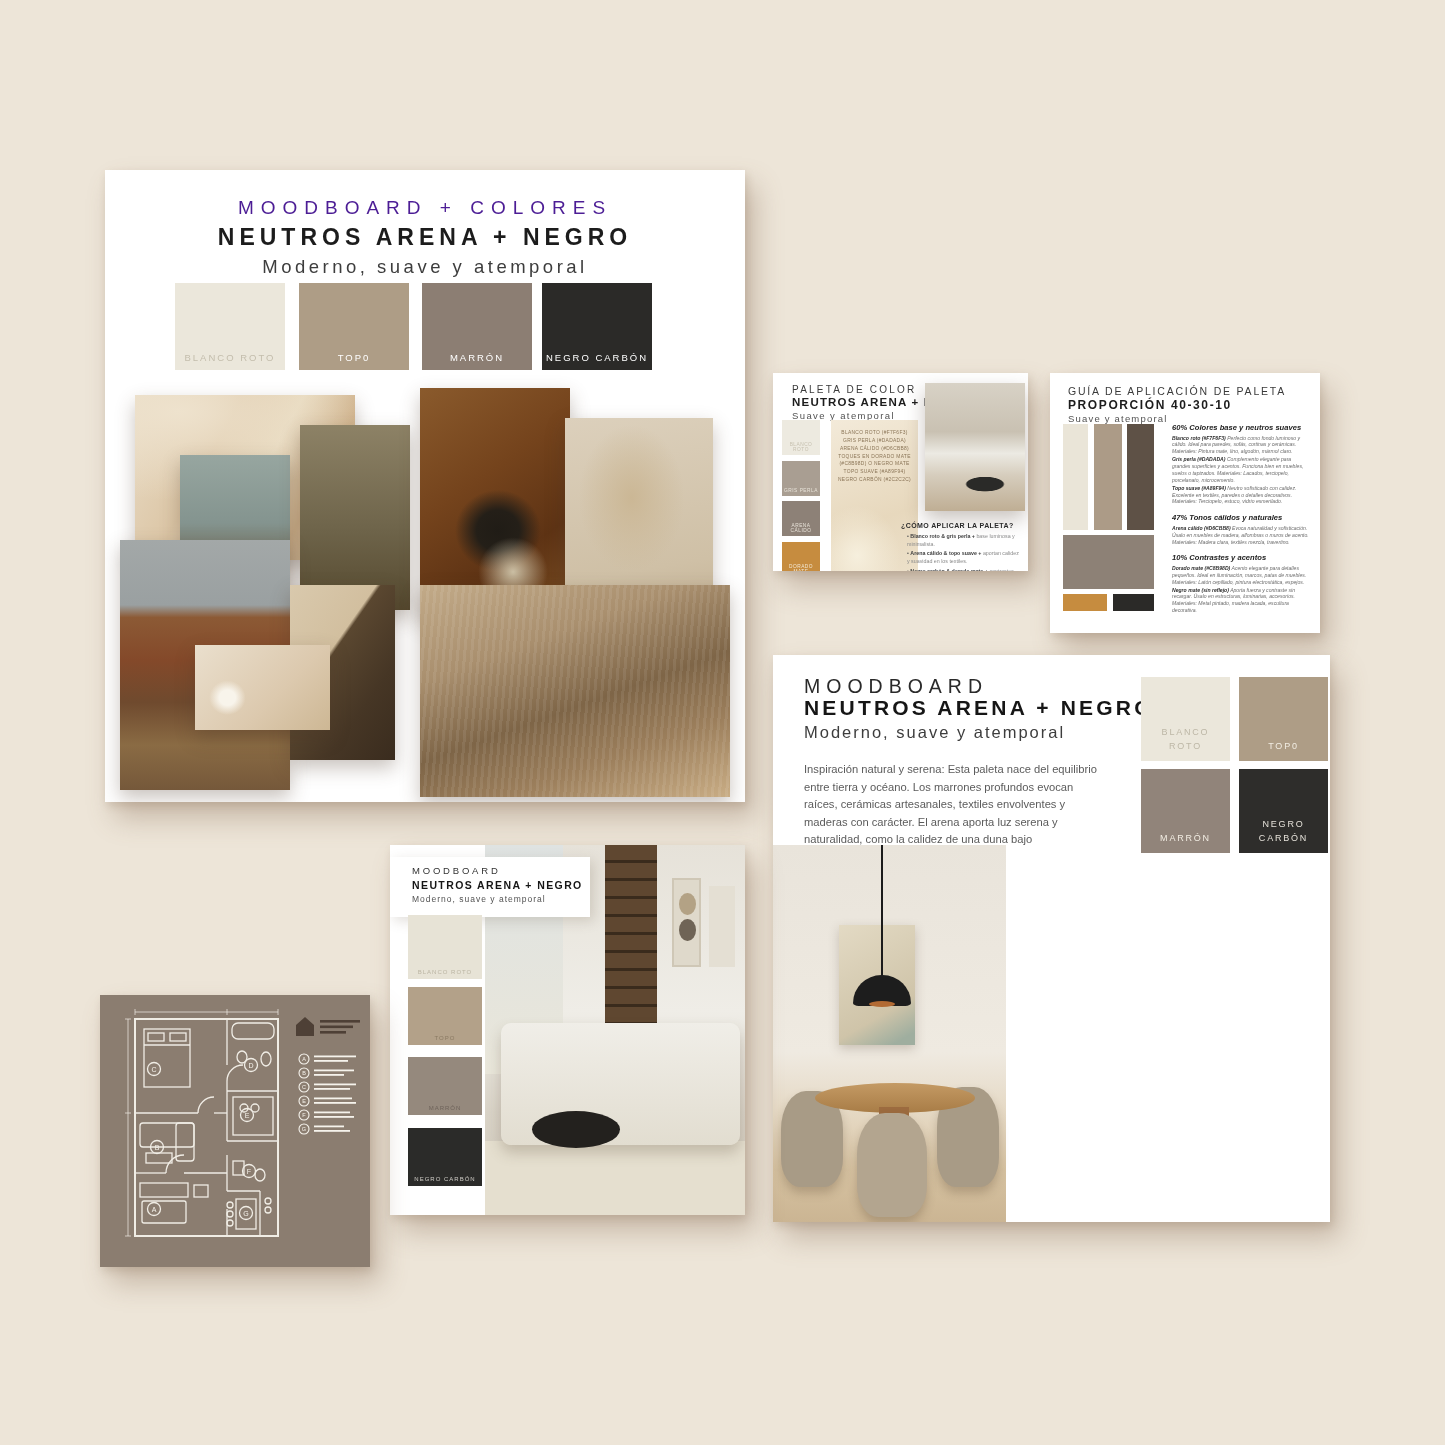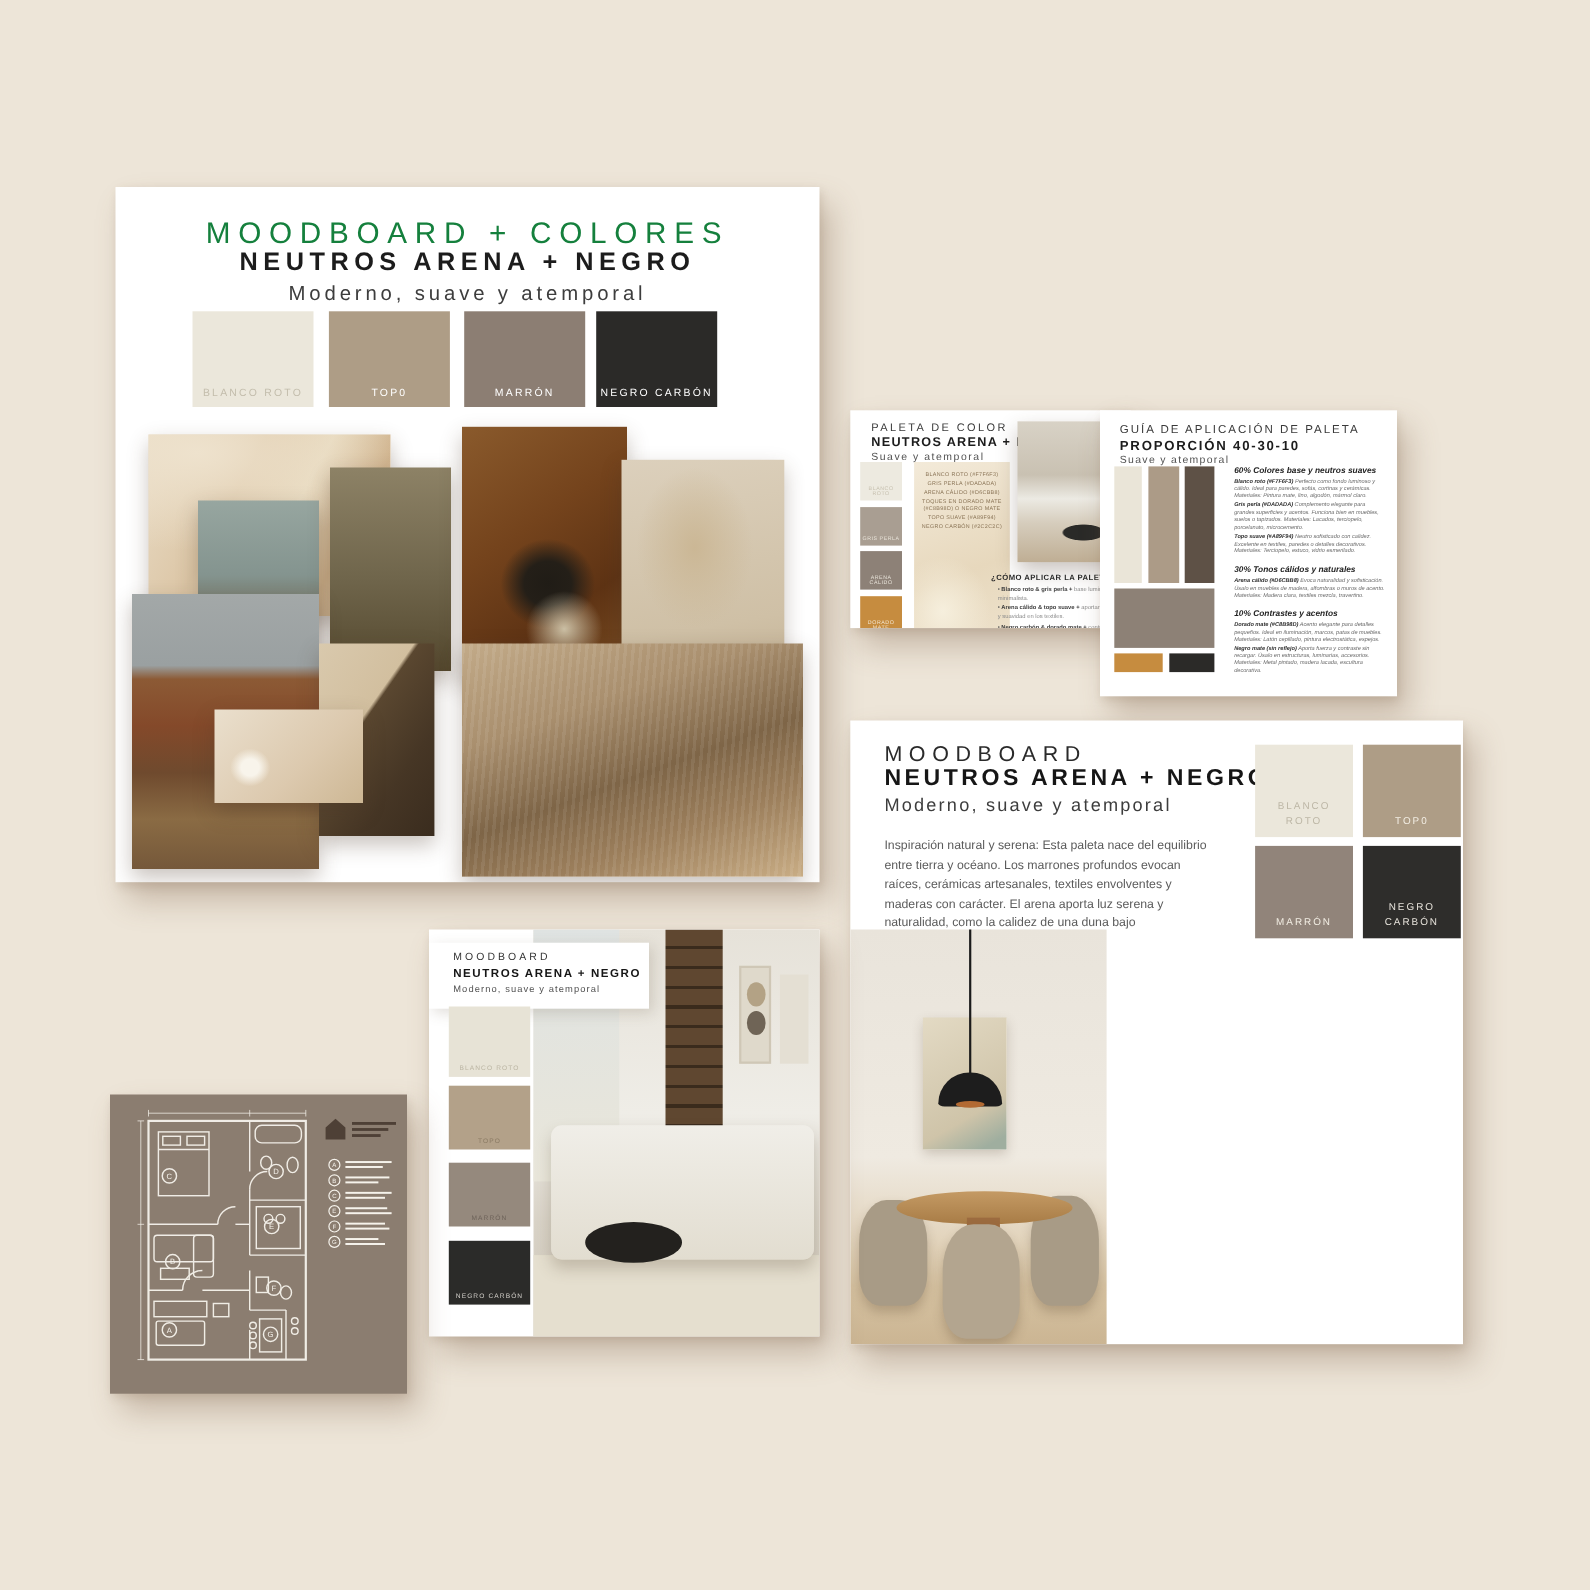--- a/index.html
+++ b/index.html
@@ -4,21 +4,21 @@
 <style>
   html,body{margin:0;padding:0;}
   body{font-family:"Liberation Sans", sans-serif; -webkit-font-smoothing:antialiased;}
   #canvas{position:relative;width:1445px;height:1445px;overflow:hidden;}
   .card{position:absolute;background:#ffffff;box-shadow:10px 16px 26px rgba(120,92,68,.33), 2px 4px 8px rgba(120,92,68,.18);overflow:hidden;}
   .abs{position:absolute;}
   .ctr{text-align:center;width:100%;}
 
   
   #c1{left:105px;top:170px;width:640px;height:632px;}
-  .c1-kicker{top:27px;font-size:27px;letter-spacing:7px;color:#15803d;font-weight:500;}
+  .c1-kicker{top:27px;font-size:19px;letter-spacing:7px;color:#4c1d95;font-weight:500;}
   .c1-title{top:54px;font-size:23px;letter-spacing:5px;color:#1c1c1c;font-weight:800;}
   .c1-sub{top:86px;font-size:18.5px;letter-spacing:3.5px;color:#3d3d3d;}
   .sw{position:absolute;}
   .sw-label{position:absolute;bottom:7px;left:0;width:100%;text-align:center;letter-spacing:2px;}
   .c1-sw{top:113px;width:110px;height:87px;}
   .c1-sw .sw-label{font-size:9.5px;}
   .c1-s0{left:70px;} .c1-s1{left:194px;} .c1-s2{left:317px;} .c1-s3{left:437px;}
   .ph{position:absolute;box-shadow:0 8px 18px rgba(75,55,40,.30);}
   .ph-marble{left:30px;top:225px;width:220px;height:165px;background:radial-gradient(140% 90% at 20% 10%,#eee2cd 0%,rgba(0,0,0,0) 60%),linear-gradient(118deg,#e9dcc6 0%,#dcc6a6 35%,#e8dabf 55%,#cfb28c 75%,#e3d4b8 100%);}
   .ph-water{left:75px;top:285px;width:110px;height:150px;background:linear-gradient(180deg,#97a6a0 0%,#84948f 45%,#6f6c58 75%,#585444 100%);}
@@ -43,21 +43,21 @@
   .c2-hex{left:58px;top:56px;width:87px;font-size:4.9px;line-height:1.6;letter-spacing:.3px;color:#8a7456;text-align:center;white-space:pre-line;}
   .ph-living2{left:152px;top:10px;width:100px;height:128px;background:radial-gradient(30% 9% at 60% 79%,#2a2a28 0 60%,rgba(0,0,0,0) 66%),linear-gradient(180deg,#d8d2c6 0%,#c9c1b2 38%,#eceae3 55%,#d6cdbd 72%,#bfae94 100%);}
   .c2-howto{left:128px;top:149px;width:119px;}
   .c2-howto-h{font-size:7px;font-weight:800;letter-spacing:.4px;color:#2a2a2a;margin:0 0 4px 0;}
   .c2-bullet{font-size:5.3px;line-height:1.5;color:#8a8a8a;margin:0 0 1.5px 6px;}
   .c2-bullet::before{content:"• ";color:#555;}
   .c2-bullet b{color:#3d3d3d;}
   .c2-closing{font-size:5.3px;line-height:1.5;font-weight:800;color:#333;margin-top:3px;}
 
   
-  #c3{left:1000px;top:373px;width:270px;height:260px;}
+  #c3{left:1050px;top:373px;width:270px;height:260px;}
   .c3-kicker{left:18px;top:12px;font-size:10.5px;letter-spacing:1.8px;color:#3a3a3a;}
   .c3-title{left:18px;top:25px;font-size:12px;letter-spacing:1.6px;color:#1c1c1c;font-weight:800;}
   .c3-sub{left:18px;top:40px;font-size:9.5px;letter-spacing:1.2px;color:#525252;}
   .c3-b1{left:13px;top:51px;width:25px;height:106px;}
   .c3-b2{left:44px;top:51px;width:28px;height:106px;}
   .c3-b3{left:77px;top:51px;width:27px;height:106px;}
   .c3-wide{left:13px;top:162px;width:91px;height:54px;}
   .c3-accent{left:13px;top:221px;width:44px;height:17px;}
   .c3-dark{left:63px;top:221px;width:41px;height:17px;}
   .c3-text{left:122px;top:50px;width:137px;}
@@ -219,21 +219,21 @@
     <div class="abs c3-dark" style="background: rgb(43, 42, 40);"></div>
 
     <div class="abs c3-text">
       <div class="g-sec">
         <p class="g-head">60% Colores base y neutros suaves</p>
         <p class="g-item"><b>Blanco roto (#F7F6F3)</b> <span>Perfecto como fondo luminoso y cálido. Ideal para paredes, sofás, cortinas y cerámicas. Materiales: Pintura mate, lino, algodón, mármol claro.</span></p>
         <p class="g-item"><b>Gris perla (#DADADA)</b> <span>Complemento elegante para grandes superficies y acentos. Funciona bien en muebles, suelos o tapizados. Materiales: Lacados, terciopelo, porcelanato, microcemento.</span></p>
         <p class="g-item"><b>Topo suave (#A89F94)</b> <span>Neutro sofisticado con calidez. Excelente en textiles, paredes o detalles decorativos. Materiales: Terciopelo, estuco, vidrio esmerilado.</span></p>
       </div>
       <div class="g-sec">
-        <p class="g-head">30% Tonos cálidos y naturales</p>
+        <p class="g-head">47% Tonos cálidos y naturales</p>
         <p class="g-item"><b>Arena cálido (#D6CBB8)</b> <span>Evoca naturalidad y sofisticación. Úsalo en muebles de madera, alfombras o muros de acento. Materiales: Madera clara, textiles mezcla, travertino.</span></p>
       </div>
       <div class="g-sec">
         <p class="g-head">10% Contrastes y acentos</p>
         <p class="g-item"><b>Dorado mate (#C8B98D)</b> <span>Acento elegante para detalles pequeños. Ideal en iluminación, marcos, patas de muebles. Materiales: Latón cepillado, pintura electrostática, espejos.</span></p>
         <p class="g-item"><b>Negro mate (sin reflejo)</b> <span>Aporta fuerza y contraste sin recargar. Úsalo en estructuras, luminarias, accesorios. Materiales: Metal pintado, madera lacada, escultura decorativa.</span></p>
       </div>
     </div>
   </section>
 

